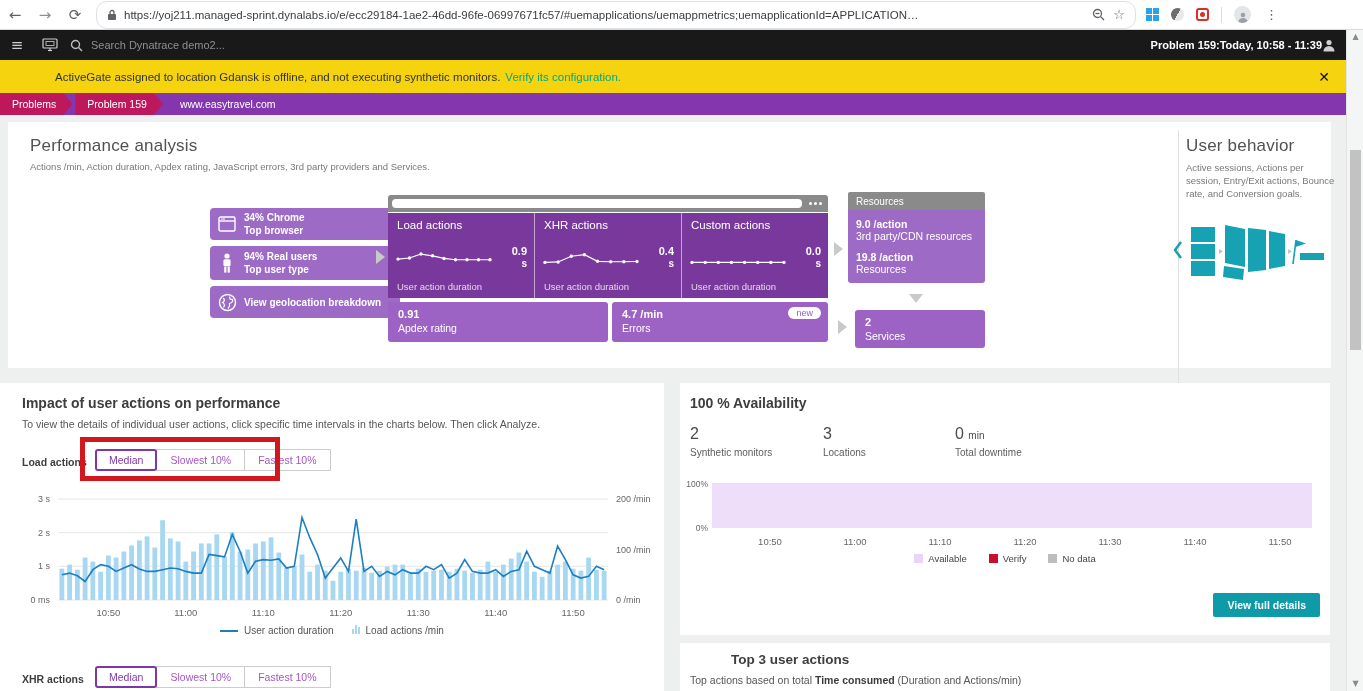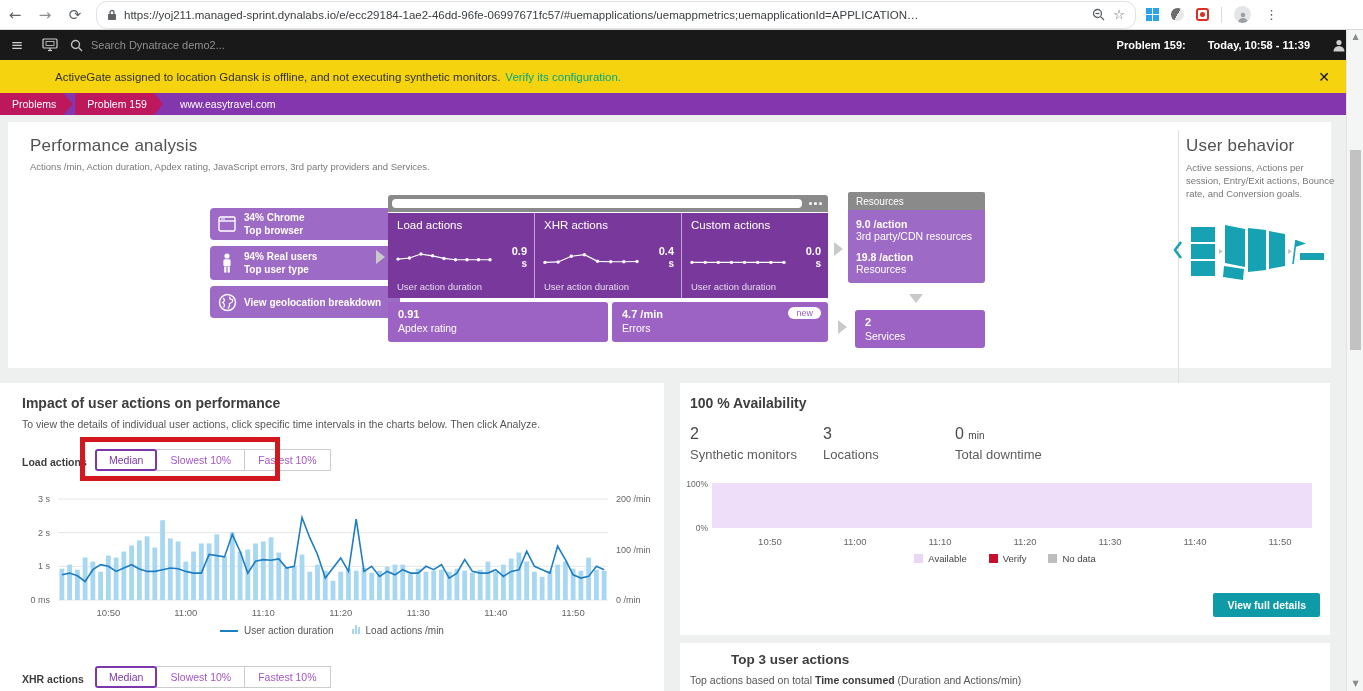--- a/index.html
+++ b/index.html
@@ -22,21 +22,21 @@
   .rec-icon::after { content:""; position:absolute; left:2px; top:2px; width:5px; height:5px; border-radius:50%; background:#d93025; }
   .chrome-sep { width:1px; height:16px; background:#dadce0; }
   .avatar { width:17px; height:17px; border-radius:50%; background:#e3e5e8; display:flex; align-items:flex-end; justify-content:center; overflow:hidden; }
   .kebab { font-family:"DejaVu Sans", sans-serif; color:#5f6368; font-size:13px; margin:0 8px 0 2px; cursor:pointer; }
 
   
   .dtnav { left:0; top:30px; width:1346px; height:30px; background:#191919; display:flex; align-items:center; color:#cccccc; }
   .hamburger { font-family:"DejaVu Sans", sans-serif; font-size:15px; color:#cfcfcf; width:34px; text-align:center; cursor:pointer; }
   .dt-search-input { background:transparent; border:none; outline:none; color:#bbb; font-size:11px; width:220px; font-family:"Liberation Sans", sans-serif; }
   .dt-search-input::placeholder { color:#8f8f8f; }
-  .dt-right { margin-left:auto; display:flex; align-items:center; gap:22px; }
+  .dt-right { margin-left:auto; display:flex; align-items:center; gap:0; padding-right:10px; }
   .problem-label { color:#ffffff; font-size:11px; font-weight:bold; }
   .problem-time { color:#ffffff; font-size:11px; font-weight:bold; }
 
   
   .banner { left:0; top:60px; width:1346px; height:33px; background:#f5d30f; display:flex; align-items:center; padding-left:55px; }
   .banner-msg { font-size:11.5px; color:#333; }
   .banner-link { font-size:11.5px; color:#00a885; margin-left:5px; cursor:pointer; }
   .banner-close { margin-left:auto; margin-right:16px; font-size:14px; font-weight:bold; color:#111; cursor:pointer; font-family:"DejaVu Sans", sans-serif; }
 
   
@@ -97,21 +97,21 @@
   .seg-btn.selected { border:2px solid #7c38ab; color:#7c38ab; border-radius:3px; z-index:2; position:relative; padding:3px 12px; }
   .red-annot { position:absolute; left:80px; top:54px; width:200px; height:44px; border:5px solid #d2171e; pointer-events:none; }
   .legend-row { position:absolute; left:0; top:242px; width:664px; display:flex; justify-content:center; align-items:center; gap:18px; font-size:10px; color:#555; }
   .leg-line { width:18px; height:2px; background:#1d7ec2; display:inline-block; margin-right:6px; vertical-align:middle; }
   .leg-bars { display:inline-flex; align-items:flex-end; gap:1px; margin-right:6px; }
   .leg-bars i { width:2px; background:#a7d7f1; display:inline-block; }
 
   .avail-panel { left:680px; top:383px; width:650px; height:252px; background:#fff; }
   .stat-val { font-size:16px; color:#4a4a4a; font-weight:400; }
   .stat-unit { font-size:10px; color:#4a4a4a; }
-  .stat-lbl { font-size:13px; color:#5d5d5d; margin-top:4px; }
+  .stat-lbl { font-size:10px; color:#5d5d5d; margin-top:4px; }
   .avail-legend { position:absolute; left:0; top:170px; width:650px; display:flex; justify-content:center; gap:22px; font-size:9.5px; color:#444; align-items:center; }
   .avail-legend .sw { width:9px; height:9px; display:inline-block; margin-right:5px; vertical-align:-1px; }
   .teal-btn { position:absolute; right:10px; top:210px; background:#0f9aa8; color:#fff; border:none; font-size:10.5px; font-weight:bold; padding:6px 14px; border-radius:2px; cursor:pointer; font-family:Liberation Sans, sans-serif; }
 
   .top3-panel { left:680px; top:643px; width:650px; height:48px; background:#fff; }
   .top3-sub { font-size:10.5px; color:#565656; }
   .top3-sub b { color:#3c3c3c; }
 
   svg text { font-family:"Liberation Sans", sans-serif; }
 </style>

